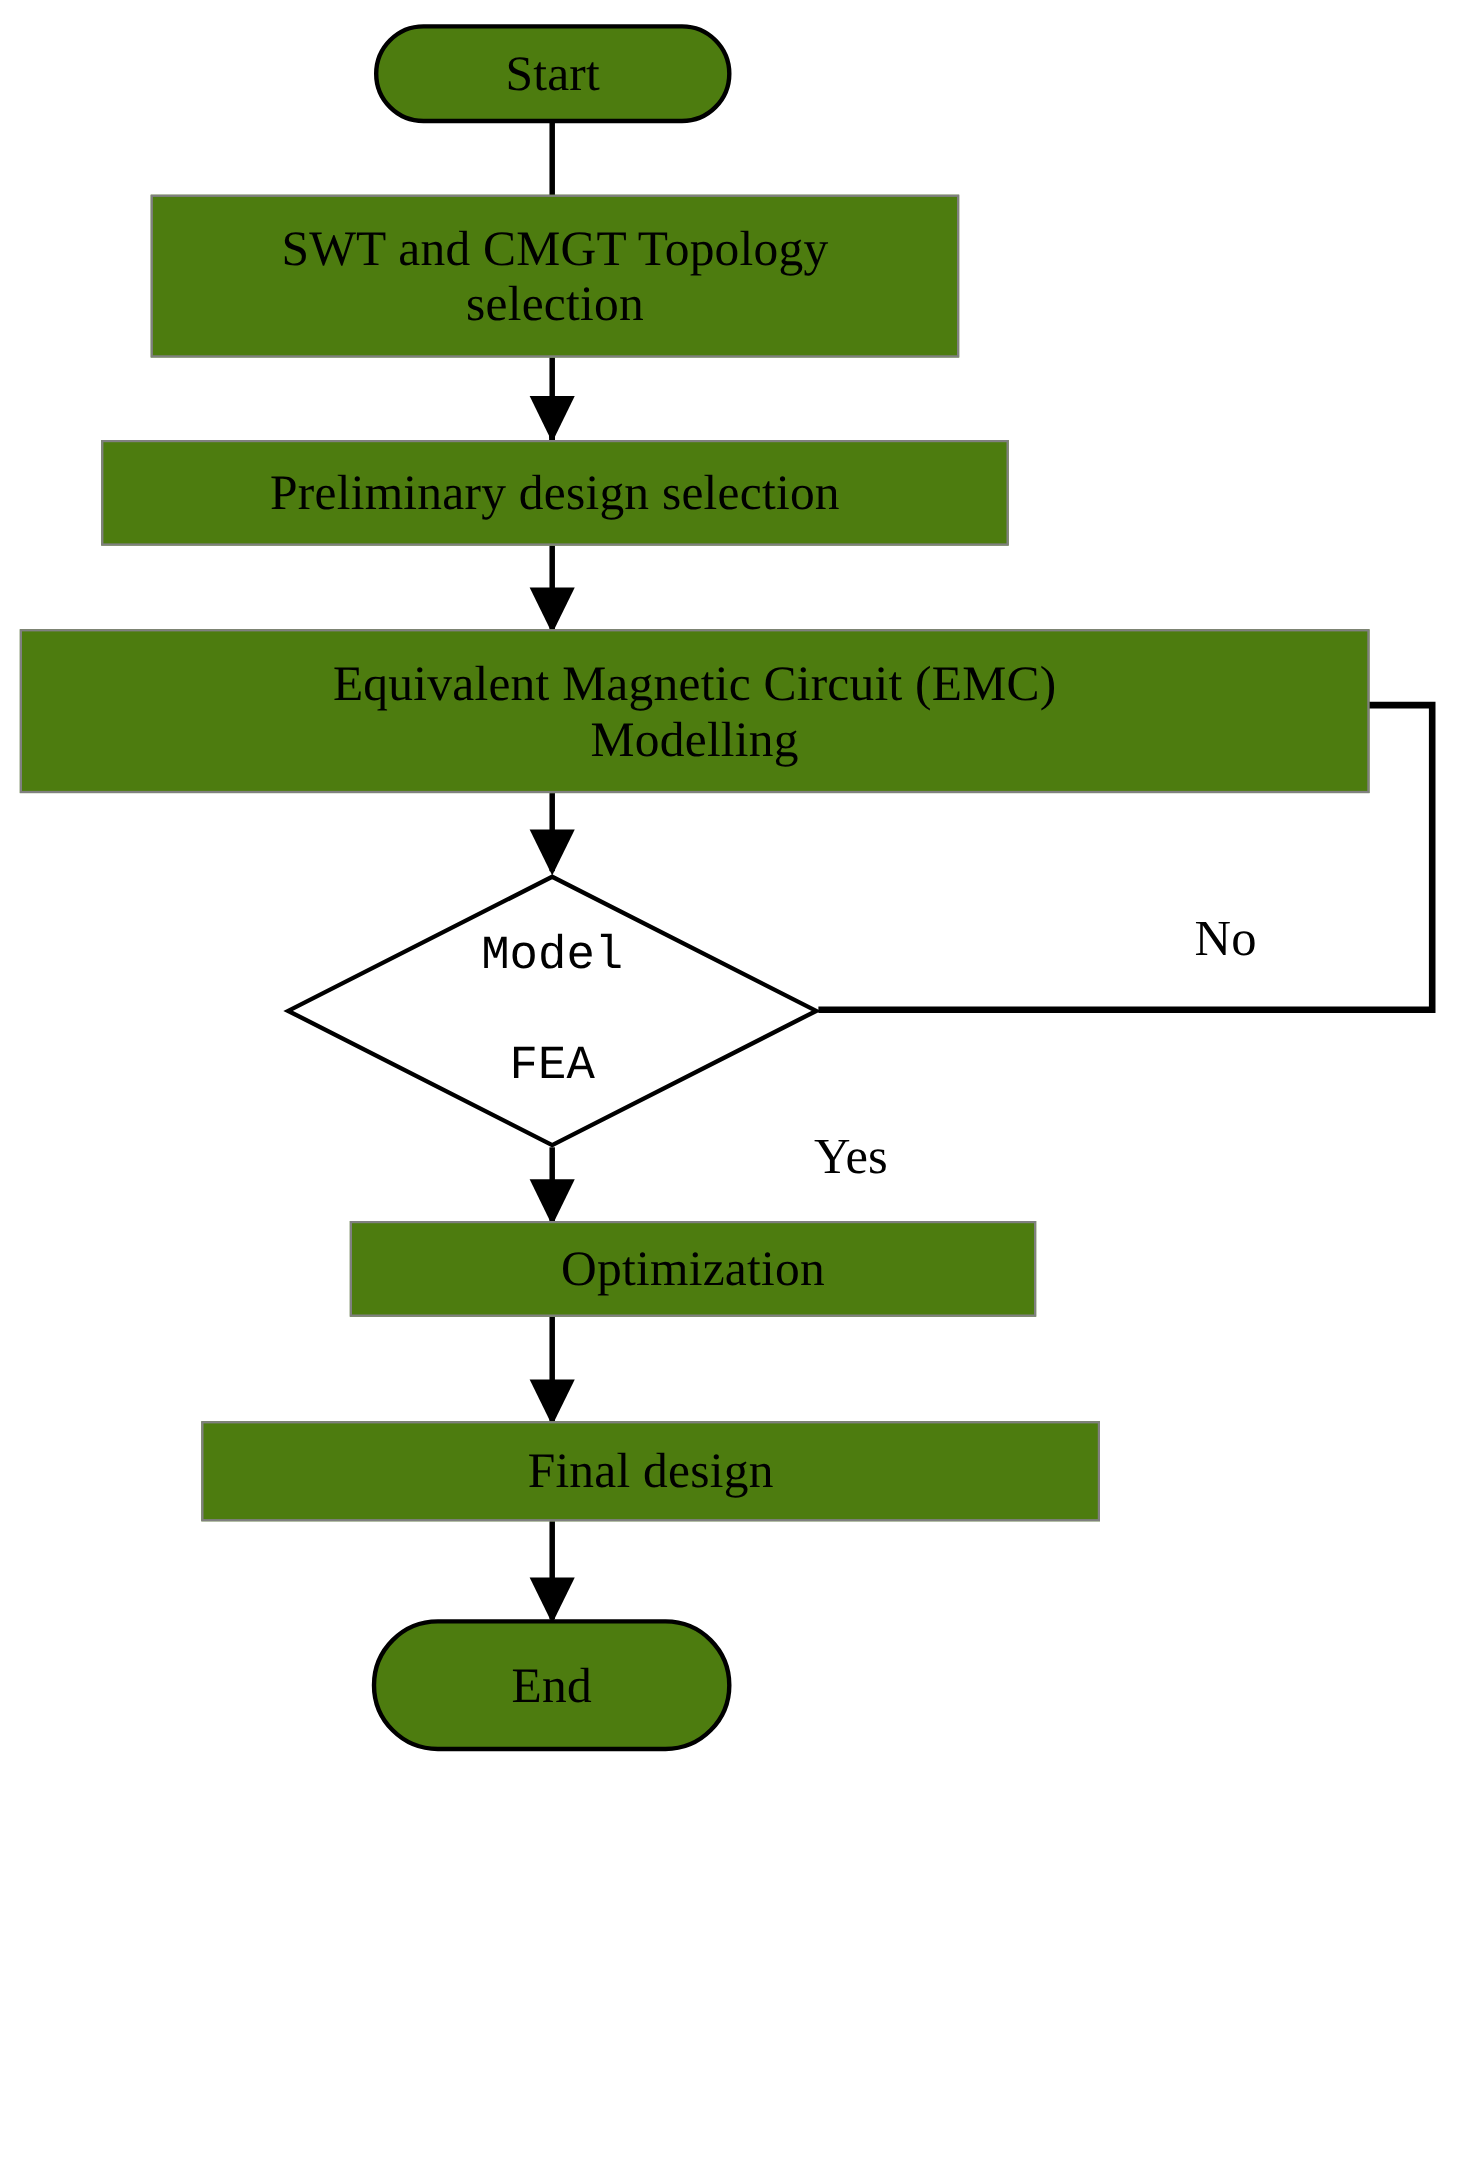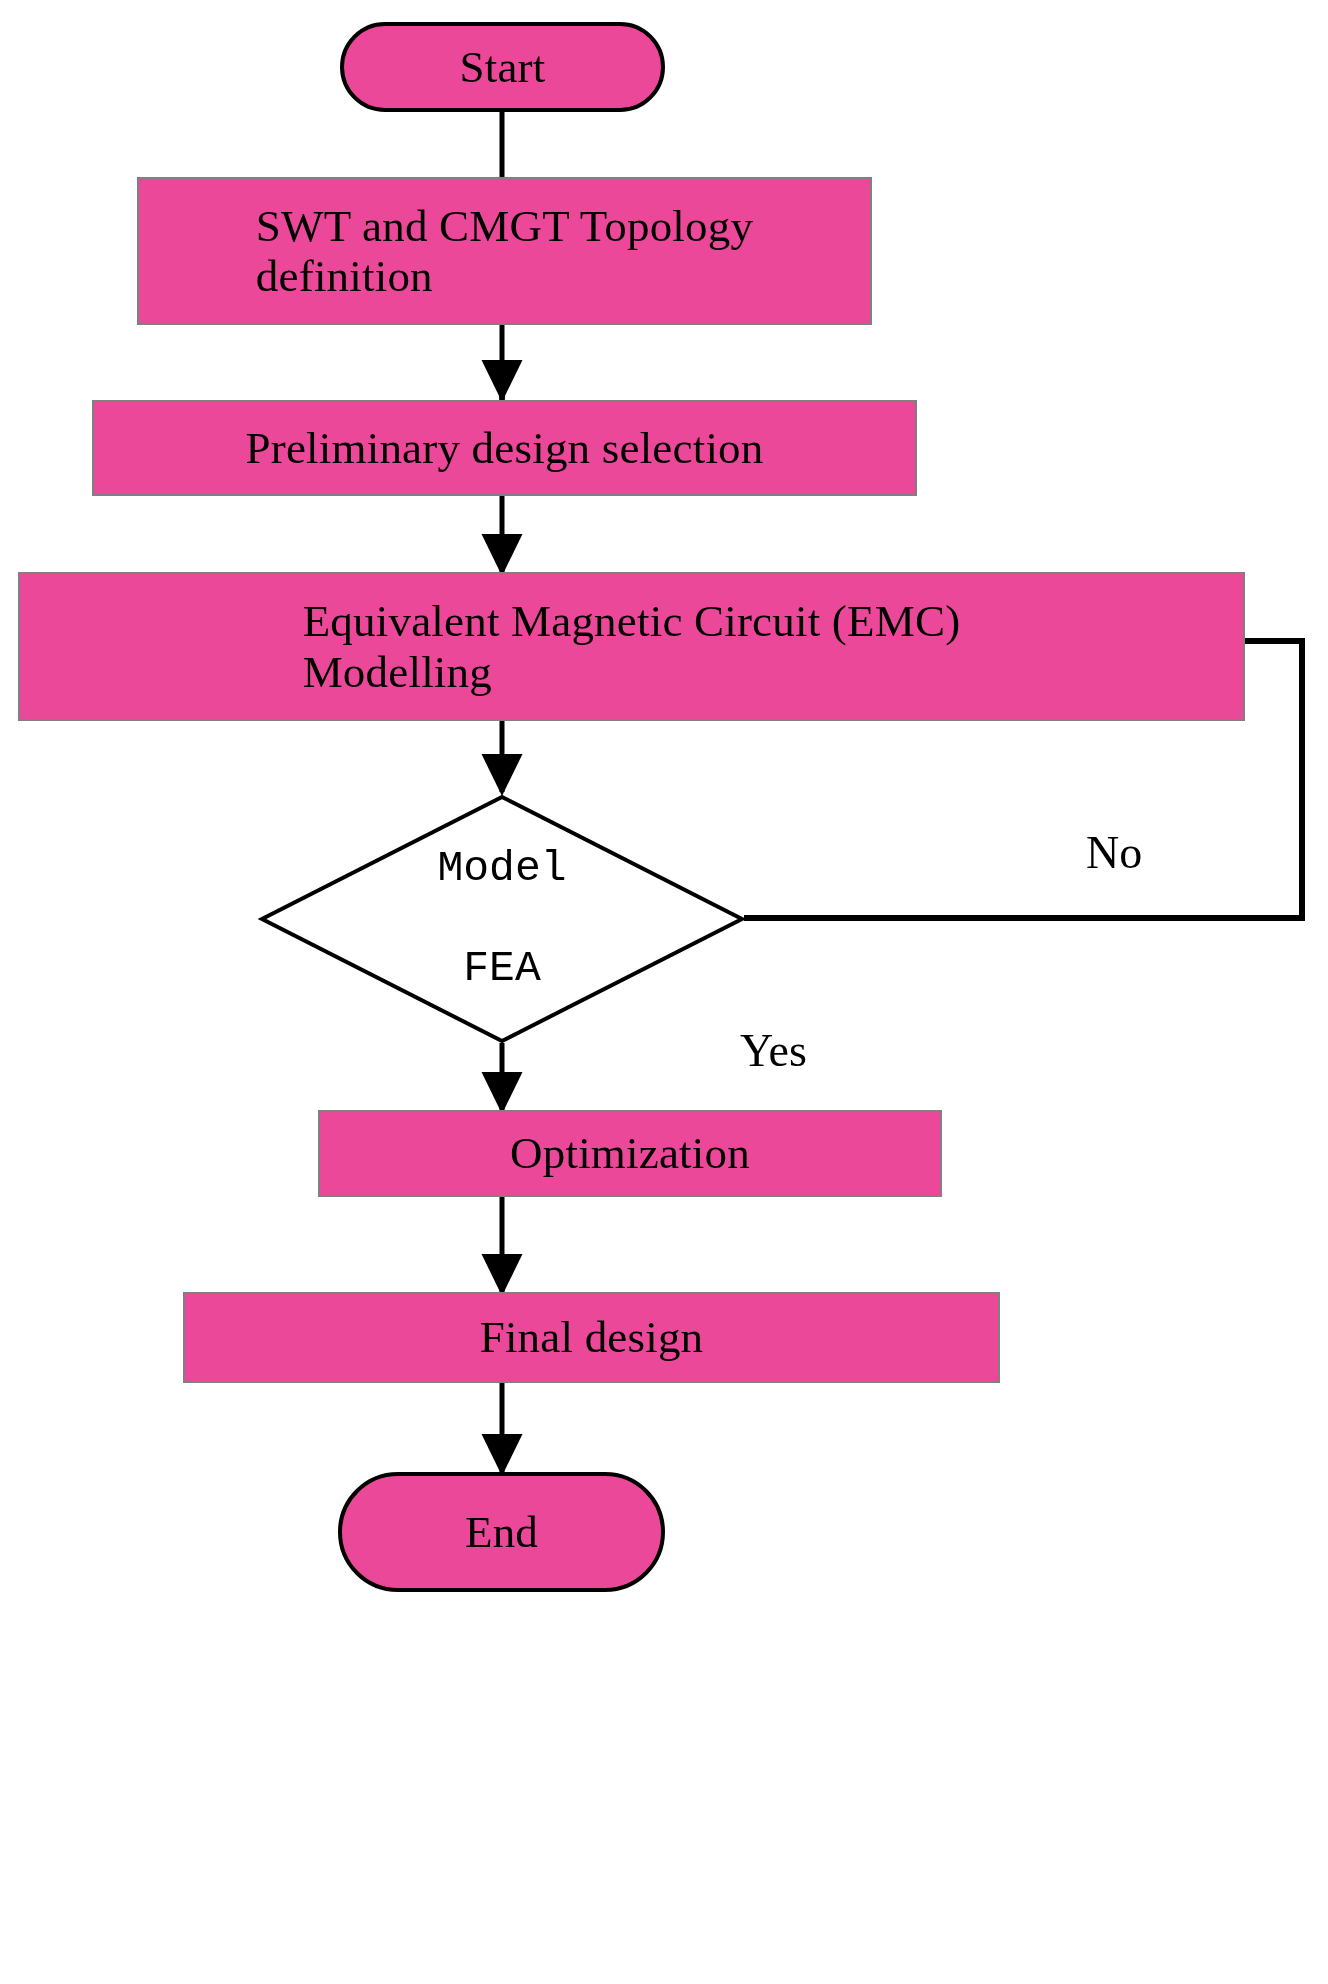--- a/index.html
+++ b/index.html
@@ -15,22 +15,23 @@
     background: #ffffff;
     overflow: hidden;
     font-family: "Liberation Serif", "DejaVu Serif", serif;
   }
   .node {
     position: absolute;
     box-sizing: border-box;
     display: flex;
     align-items: center;
     justify-content: center;
+    text-align: center;
     color: #000000;
-    background: #ec4899;
+    background: #4d7c0f;
   }
   .proc {
     border: 2px solid #808080;
   }
   .term {
     border: 4px solid #000000;
     border-radius: 9999px;
   }
   .node .label {
     display: block;
@@ -109,21 +110,21 @@
     <line x1="502" y1="1383" x2="502" y2="1472" stroke="#000000" stroke-width="5" marker-end="url(#arrowhead)"></line>
   </svg>
 
   <div class="node term" style="left:340px; top:22px; width:325px; height:90px; font-size:45px;">
     <span class="label">Start</span>
   </div>
 
   <div class="node proc" style="left:137px; top:177px; width:735px; height:148px; font-size:45px;">
     <span class="label">
       <span>SWT and CMGT Topology</span><br>
-      <span>definition</span>
+      <span>selection</span>
     </span>
   </div>
 
   <div class="node proc" style="left:18px; top:572px; width:1227px; height:149px; font-size:45px;">
     <span class="label">
       <span>Equivalent Magnetic Circuit (EMC)</span><br>
       <span>Modelling</span>
     </span>
   </div>
 

